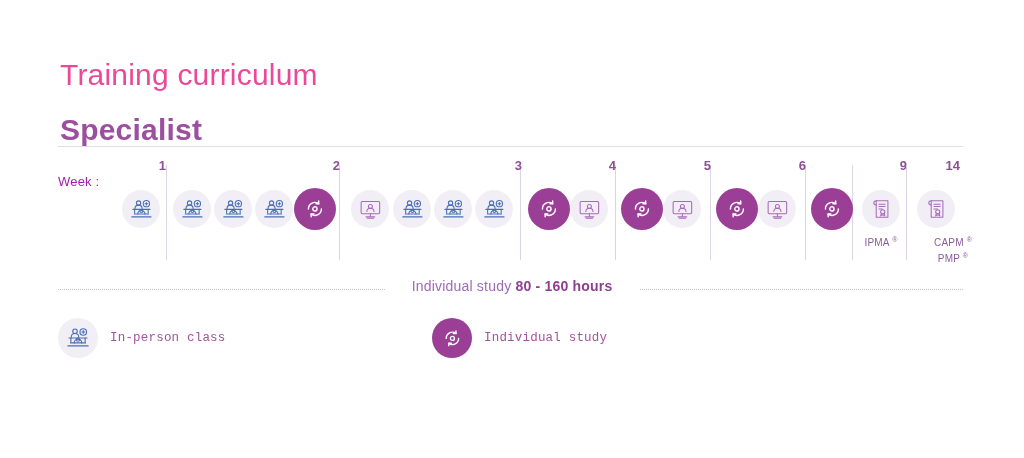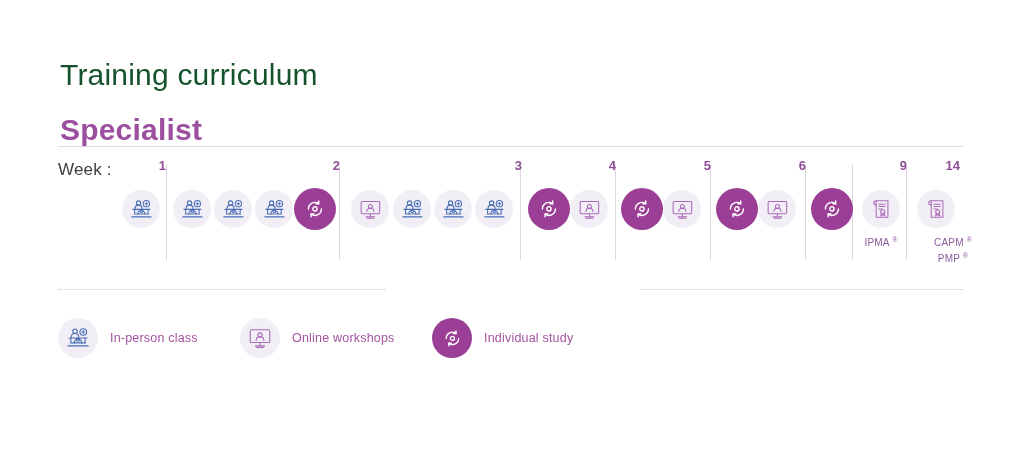--- a/index.html
+++ b/index.html
@@ -9,40 +9,40 @@
     background:#ffffff;
     font-family:"Liberation Sans","DejaVu Sans",sans-serif;
     overflow:hidden;
     position:relative;
     -webkit-font-smoothing:antialiased;
   }
 
   
   #title-block{position:absolute;left:60px;top:58px;}
   #title-line1{
-    font-size:30px;font-weight:400;color:#14532d;
+    font-size:30px;font-weight:400;color:#ec4899;
     letter-spacing:.2px;line-height:34px;
   }
   #title-line2{
     font-size:30px;font-weight:700;color:#9b4f9e;
     letter-spacing:.2px;line-height:36px;margin-top:20px;
   }
 
   
   #top-rule{
     position:absolute;left:58px;top:146px;width:905px;height:1px;
     background:#e2dbe6;
   }
 
   
   #timeline{position:absolute;left:0;top:150px;width:1024px;height:115px;}
 
   .week-label{
-    position:absolute;left:58px;top:10px;
-    font-size:17px;color:#404040;font-weight:400;letter-spacing:.2px;
+    position:absolute;left:58px;top:24px;
+    font-size:13px;color:#a21caf;font-weight:400;letter-spacing:.2px;
   }
 
   .divider{
     position:absolute;top:15px;width:1px;height:95px;background:#ddd4e3;
   }
 
   .weeknum{
     position:absolute;top:8px;
     font-size:13px;font-weight:700;color:#8e4f96;
     text-align:right;width:30px;
@@ -81,20 +81,21 @@
   .legend-item{position:absolute;top:0;display:flex;align-items:center;}
   .legend-item .lgd-disc{
     width:40px;height:40px;border-radius:50%;
     display:flex;align-items:center;justify-content:center;flex:0 0 auto;
   }
   .legend-item .lgd-disc.light{background:#f2eef5;}
   .legend-item .lgd-disc.solid{background:#9b3f96;}
   .legend-label{
     margin-left:12px;font-size:12.5px;color:#a3539f;letter-spacing:.2px;
     white-space:nowrap;
+    font-family:Liberation Mono, monospace;
   }
 </style>
 </head>
 <body>
 
 <div id="title-block">
   <div id="title-line1">Training curriculum</div>
   <div id="title-line2">Specialist</div>
 </div>
 
@@ -325,20 +326,23 @@
     </div>
     <div class="cert-cap" style="left: 908px; top: 83px;">
       <div>CAPM <sup>®</sup></div>
       <div>PMP <sup>®</sup></div>
     </div>
   </div>
 
 <div id="study-band">
   <div class="dotline" id="dotline-left" style="left: 58px; width: 327px;"></div>
   <div class="dotline" id="dotline-right" style="left: 640px; width: 323px;"></div>
+  <div id="study-text">
+    <span>Individual study </span><b>80 - 160 hours</b>
+  </div>
 </div>
 
 <div id="legend">
 
 <div class="legend-item" style="left: 58px;">
       <div class="lgd-disc light">
         <svg width="24" height="24" viewBox="0 0 32 32" fill="none" stroke="#4a6fb5" stroke-width="1.5" stroke-linecap="round" stroke-linejoin="round">
     <circle cx="12" cy="7" r="3"></circle>
     <path d="M7 15c0-3 2.3-5 5-5s5 2 5 5"></path>
     <circle cx="23" cy="8" r="4.4"></circle>
@@ -346,33 +350,20 @@
     <path d="M4 16h24"></path>
     <path d="M6.5 16v5.5M25.5 16v5.5"></path>
     <path d="M11 22.5a5 5 0 0 1 10 0"></path>
     <circle cx="16" cy="18.2" r="2.1"></circle>
     <path d="M2.5 26.5h27"></path>
     <path d="M6 22.5h20"></path>
   </svg>
       </div>
       <div class="legend-label">In-person class</div>
     </div>
-    <div class="legend-item" style="left: 240px;">
-      <div class="lgd-disc light">
-        <svg width="24" height="24" viewBox="0 0 32 32" fill="none" stroke="#a96bb8" stroke-width="1.5" stroke-linecap="round" stroke-linejoin="round">
-    <rect x="3" y="5" width="26" height="17" rx="1.5"></rect>
-    <circle cx="16" cy="12" r="2.8"></circle>
-    <path d="M11 19c0-2.8 2.2-4.6 5-4.6s5 1.8 5 4.6"></path>
-    <path d="M16 22v3.5"></path>
-    <path d="M10 26.5h12"></path>
-    <path d="M11.5 28.5h9"></path>
-  </svg>
-      </div>
-      <div class="legend-label">Online workshops</div>
-    </div>
     <div class="legend-item" style="left: 432px;">
       <div class="lgd-disc solid">
         <svg width="20.8" height="20.8" viewBox="0 0 32 32" fill="none" stroke="#ffffff" stroke-width="2.1" stroke-linecap="round">
     <path d="M6.5 16a9.5 9.5 0 0 1 15-7.7"></path>
     <path d="M25.5 16a9.5 9.5 0 0 1-15 7.7"></path>
     <path d="M21.5 4.5v4h-4"></path>
     <path d="M10.5 27.5v-4h4"></path>
     <circle cx="16" cy="16" r="3.1" stroke-width="2.1"></circle>
   </svg>
       </div>

